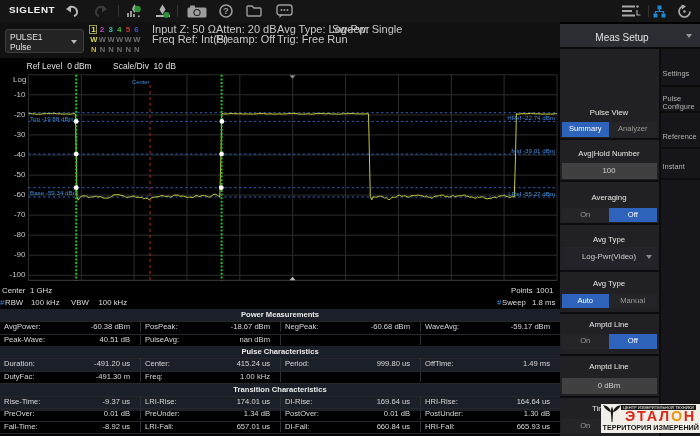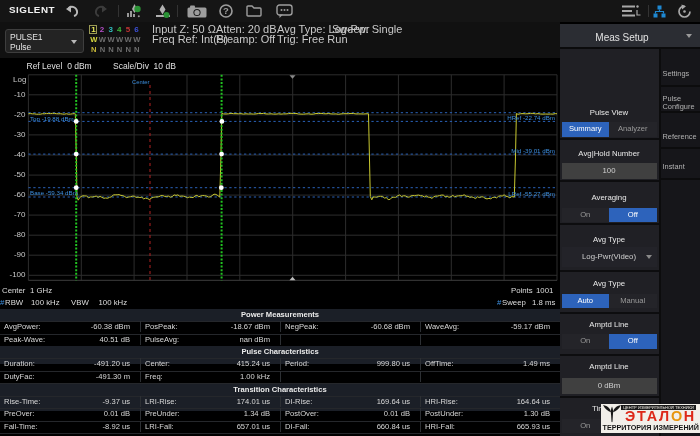--- a/index.html
+++ b/index.html
@@ -253,21 +253,21 @@
     </div>
     <div class="trd" style="top:333.5px;left:280px;width:139px;height:11.4px;border-left:1px solid #2c2f33;">
       <span class="tl"></span>
       <span class="tv"></span>
     </div>
     <div class="trd" style="top:333.5px;left:420px;width:139px;height:11.4px;border-left:1px solid #2c2f33;">
       <span class="tl"></span>
       <span class="tv"></span>
     </div>
     <div class="thr" style="top:345.9px"></div>
-    <div class="trh" style="top:345.9px;height:18px">Pulse Characteristics</div>
+    <div class="trh" style="top:345.9px;height:25px">Pulse Characteristics</div>
     <div class="thr" style="top:358.4px"></div>
     <div class="trd" style="top:358.4px;left:0px;width:139px;height:11.4px;">
       <span class="tl">Duration:</span>
       <span class="tv">-491.20 us</span>
     </div>
     <div class="trd" style="top:358.4px;left:140px;width:139px;height:11.4px;border-left:1px solid #2c2f33;">
       <span class="tl">Center:</span>
       <span class="tv">415.24 us</span>
     </div>
     <div class="trd" style="top:358.4px;left:280px;width:139px;height:11.4px;border-left:1px solid #2c2f33;">

